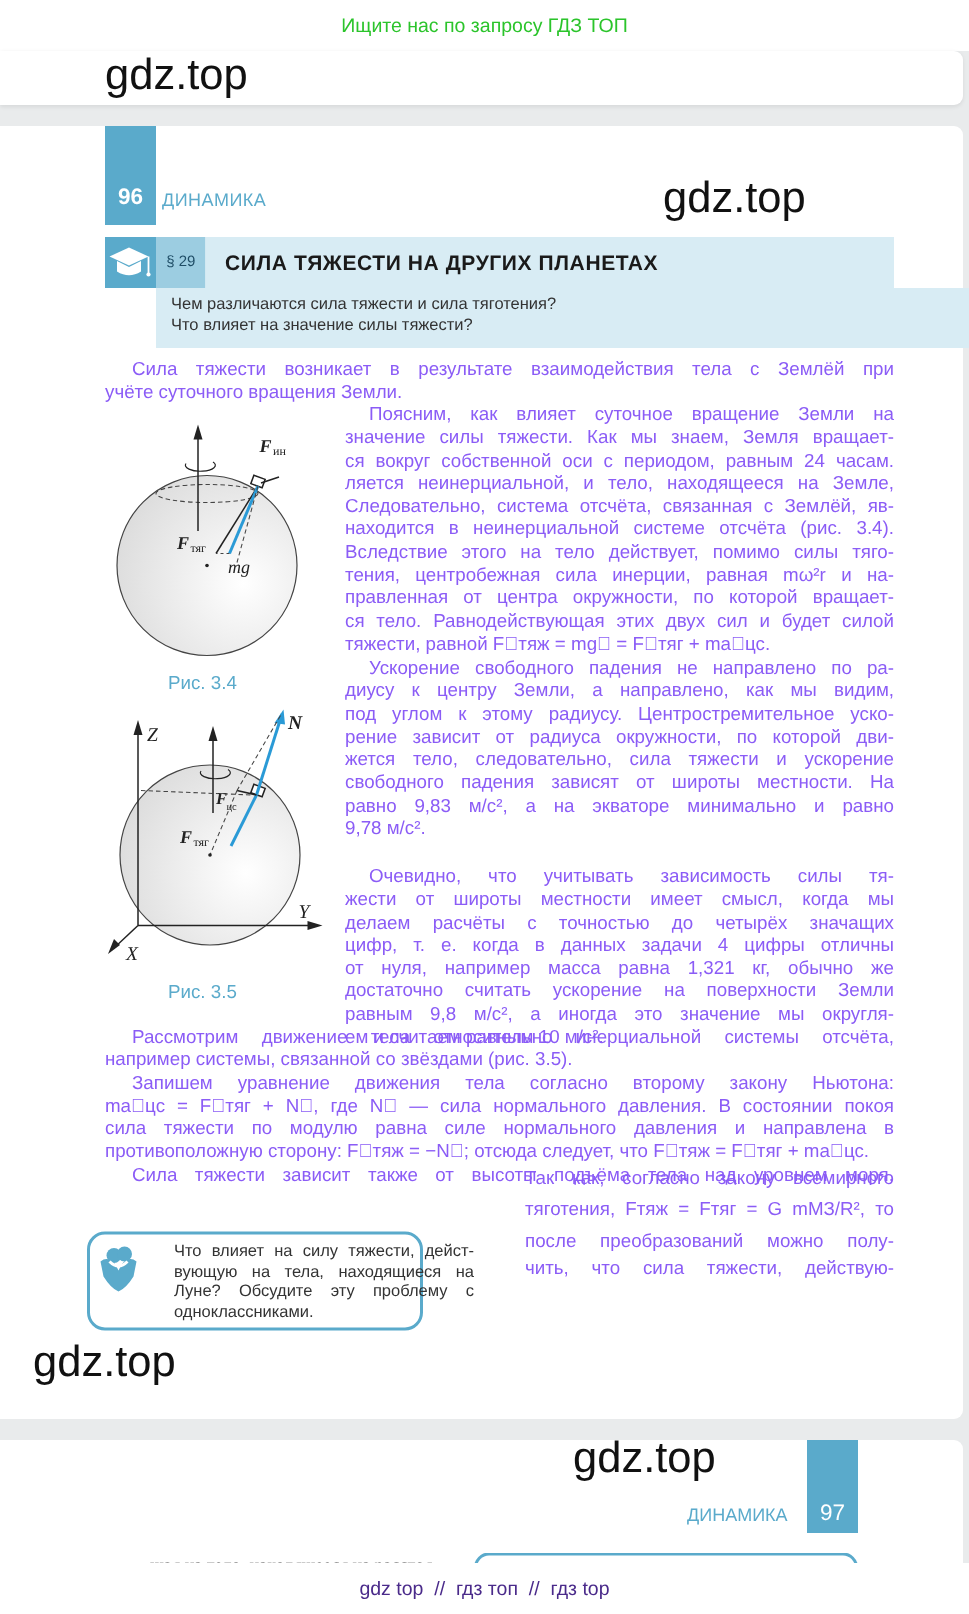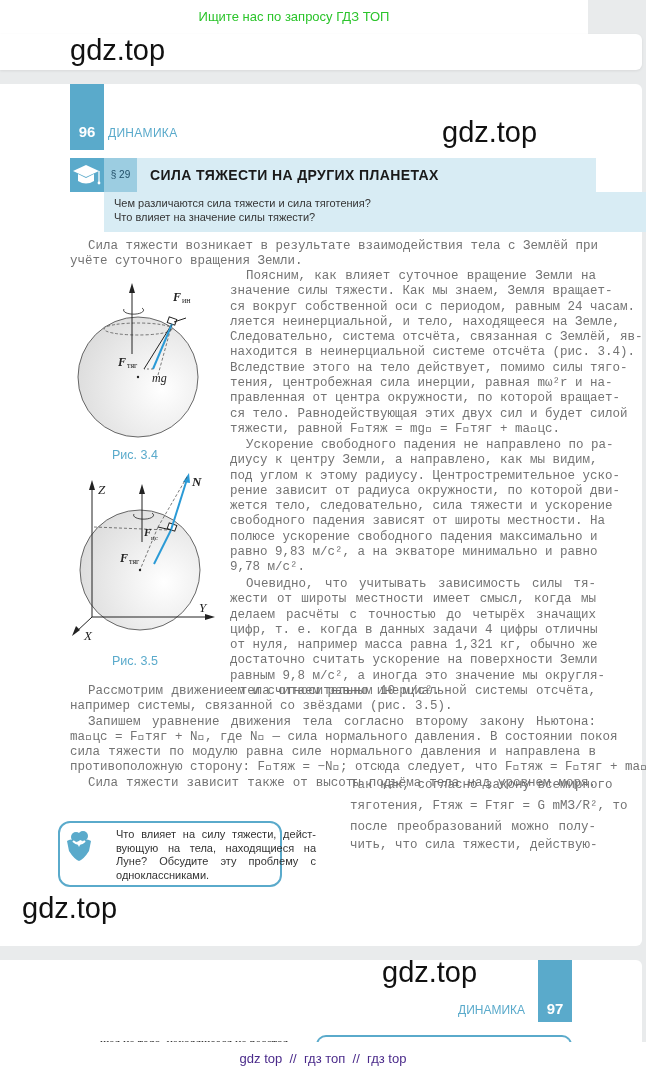--- a/index.html
+++ b/index.html
@@ -1,19 +1,19 @@
 <!DOCTYPE html>
 <html><head>
 <meta charset="utf-8">
 <style>
   * { box-sizing: border-box; margin: 0; padding: 0; }
   html, body { width: 646px; height: 1076px; overflow: hidden; background: #e9ebec; }
   body { font-family: "Liberation Sans", sans-serif; position: relative; }
 
-  .top-banner { position: absolute; left: 0; top: 0; width: 588px; height: 34px; background: #ffffff;
+  .top-banner { position: absolute; left: 0; top: 0; width: 646px; height: 34px; background: #ffffff;
     text-align: center; font-size: 13px; color: #2bc42b; line-height: 34px; }
 
   .wm-card { position: absolute; left: 0; background: #fff; border-radius: 0 6px 6px 0;
     box-shadow: 0 1px 3px rgba(0,0,0,0.08); }
   .wm-card.c1 { top: 34px; width: 642px; height: 36px; }
   .wm-text { position: absolute; font-size: 29px; color: #111; font-family: "Liberation Sans", sans-serif; letter-spacing: 0; }
 
   .page { position: absolute; left: 0; top: 84px; width: 642px; height: 862px; background: #fff; border-radius: 0 6px 6px 0; }
   .page2 { position: absolute; left: 0; top: 960px; width: 642px; height: 82px; background: #fff; border-radius: 0 6px 0 0; overflow: hidden; }
 
@@ -21,35 +21,35 @@
   .page-num { position: absolute; left: 70px; top: 39px; width: 34px; text-align: center; color: #fff; font-size: 15px; font-weight: bold; }
   .chapter { position: absolute; left: 108px; top: 42px; color: #5aaacb; font-size: 12px; letter-spacing: 0.3px; }
 
   .sec-head { position: absolute; left: 70px; top: 74px; width: 526px; height: 60px; }
   .sec-icon-box { position: absolute; left: 0; top: 0; width: 34px; height: 34px; background: #5aaacb; }
   .sec-num-box { position: absolute; left: 34px; top: 0; width: 33px; height: 34px; background: #9ccde1; color: #1f4d66; font-size: 10px; line-height: 34px; text-align: center; }
   .sec-title-bar { position: absolute; left: 67px; top: 0; width: 459px; height: 34px; background: #d8ecf4; }
   .sec-title { position: absolute; left: 80px; top: 9px; font-size: 14px; font-weight: bold; color: #1a1a1a; letter-spacing: 0.4px; }
   .sec-questions { position: absolute; left: 34px; top: 34px; width: 584px; height: 40px; background: #d8ecf4; padding: 4px 0 0 10px; font-size: 11px; color: #333; line-height: 14px; }
 
-  .serif { font-family: Liberation Mono, monospace; color: #737373; font-size: 12.5px; line-height: 15.3px; text-align: justify; }
+  .serif { font-family: Liberation Sans, sans-serif; color: #8b5cf6; font-size: 12.5px; line-height: 15.3px; text-align: justify; }
   .para { position: absolute; }
   .indent { text-indent: 16px; }
   .line { display: block; white-space: nowrap; text-align: justify; text-align-last: justify; }
   .line.last { text-align-last: left; }
 
   .fig { position: absolute; }
   .fig-cap { position: absolute; color: #5aaacb; font-size: 12.5px; }
 
   .callout { position: absolute; left: 58px; top: 737px; width: 224px; height: 66px; border: 2px solid #5aaacb; border-radius: 12px; }
   .callout-icon { position: absolute; left: 4px; top: 6px; width: 30px; height: 34px; }
   .callout-text { position: absolute; left: 56px; top: 5px; width: 200px; font-size: 11px; line-height: 13.6px; color: #333; text-align: justify; }
 
   .p2-tab { position: absolute; left: 538px; top: 0; width: 34px; height: 62px; background: #5aaacb; }
-  .p2-num { position: absolute; left: 538px; top: 40px; width: 34px; text-align: center; color: #fff; font-size: 15px; font-weight: bold; }
+  .p2-num { position: absolute; left: 538px; top: 40px; width: 34px; text-align: center; color: #fff; font-size: 15px; font-weight: normal; }
   .p2-chapter { position: absolute; left: 458px; top: 43px; color: #5aaacb; font-size: 12px; }
   .p2-text { position: absolute; left: 100px; top: 76px; font-family: "Liberation Serif", serif; font-size: 12px; color: #333; }
   .p2-box { position: absolute; left: 316px; top: 75px; width: 256px; height: 20px; border: 2px solid #5aaacb; border-radius: 12px; border-bottom: none; }
 
   .bottom-banner { position: absolute; left: 0; top: 1042px; width: 646px; height: 34px; background: #fff; text-align: center; color: #4a2a8a; font-size: 13px; line-height: 34px; }
 </style>
 </head>
 <body>
 
 <div class="top-banner">
@@ -103,21 +103,20 @@
     <span class="line last">тяжести, равной F⃗тяж = mg⃗ = F⃗тяг + ma⃗цс.</span>
   </div>
 
   <div class="para serif" style="left:230px; top:354px; width:366px;">
     <span class="line" style="padding-left:16px;">Ускорение свободного падения не направлено по ра-</span>
     <span class="line">диусу к центру Земли, а направлено, как мы видим,</span>
     <span class="line">под углом к этому радиусу. Центростремительное уско-</span>
     <span class="line">рение зависит от радиуса окружности, по которой дви-</span>
     <span class="line">жется тело, следовательно, сила тяжести и ускорение</span>
     <span class="line">свободного падения зависят от широты местности. На</span>
-    <span class="line">полюсе ускорение свободного падения максимально и</span>
     <span class="line">равно 9,83 м/с², а на экваторе минимально и равно</span>
     <span class="line last">9,78 м/с².</span>
   </div>
 
   <div class="para serif" style="left:230px; top:493px; width:366px;">
     <span class="line" style="padding-left:16px;">Очевидно, что учитывать зависимость силы тя-</span>
     <span class="line">жести от широты местности имеет смысл, когда мы</span>
     <span class="line">делаем расчёты с точностью до четырёх значащих</span>
     <span class="line">цифр, т. е. когда в данных задачи 4 цифры отличны</span>
     <span class="line">от нуля, например масса равна 1,321 кг, обычно же</span>

